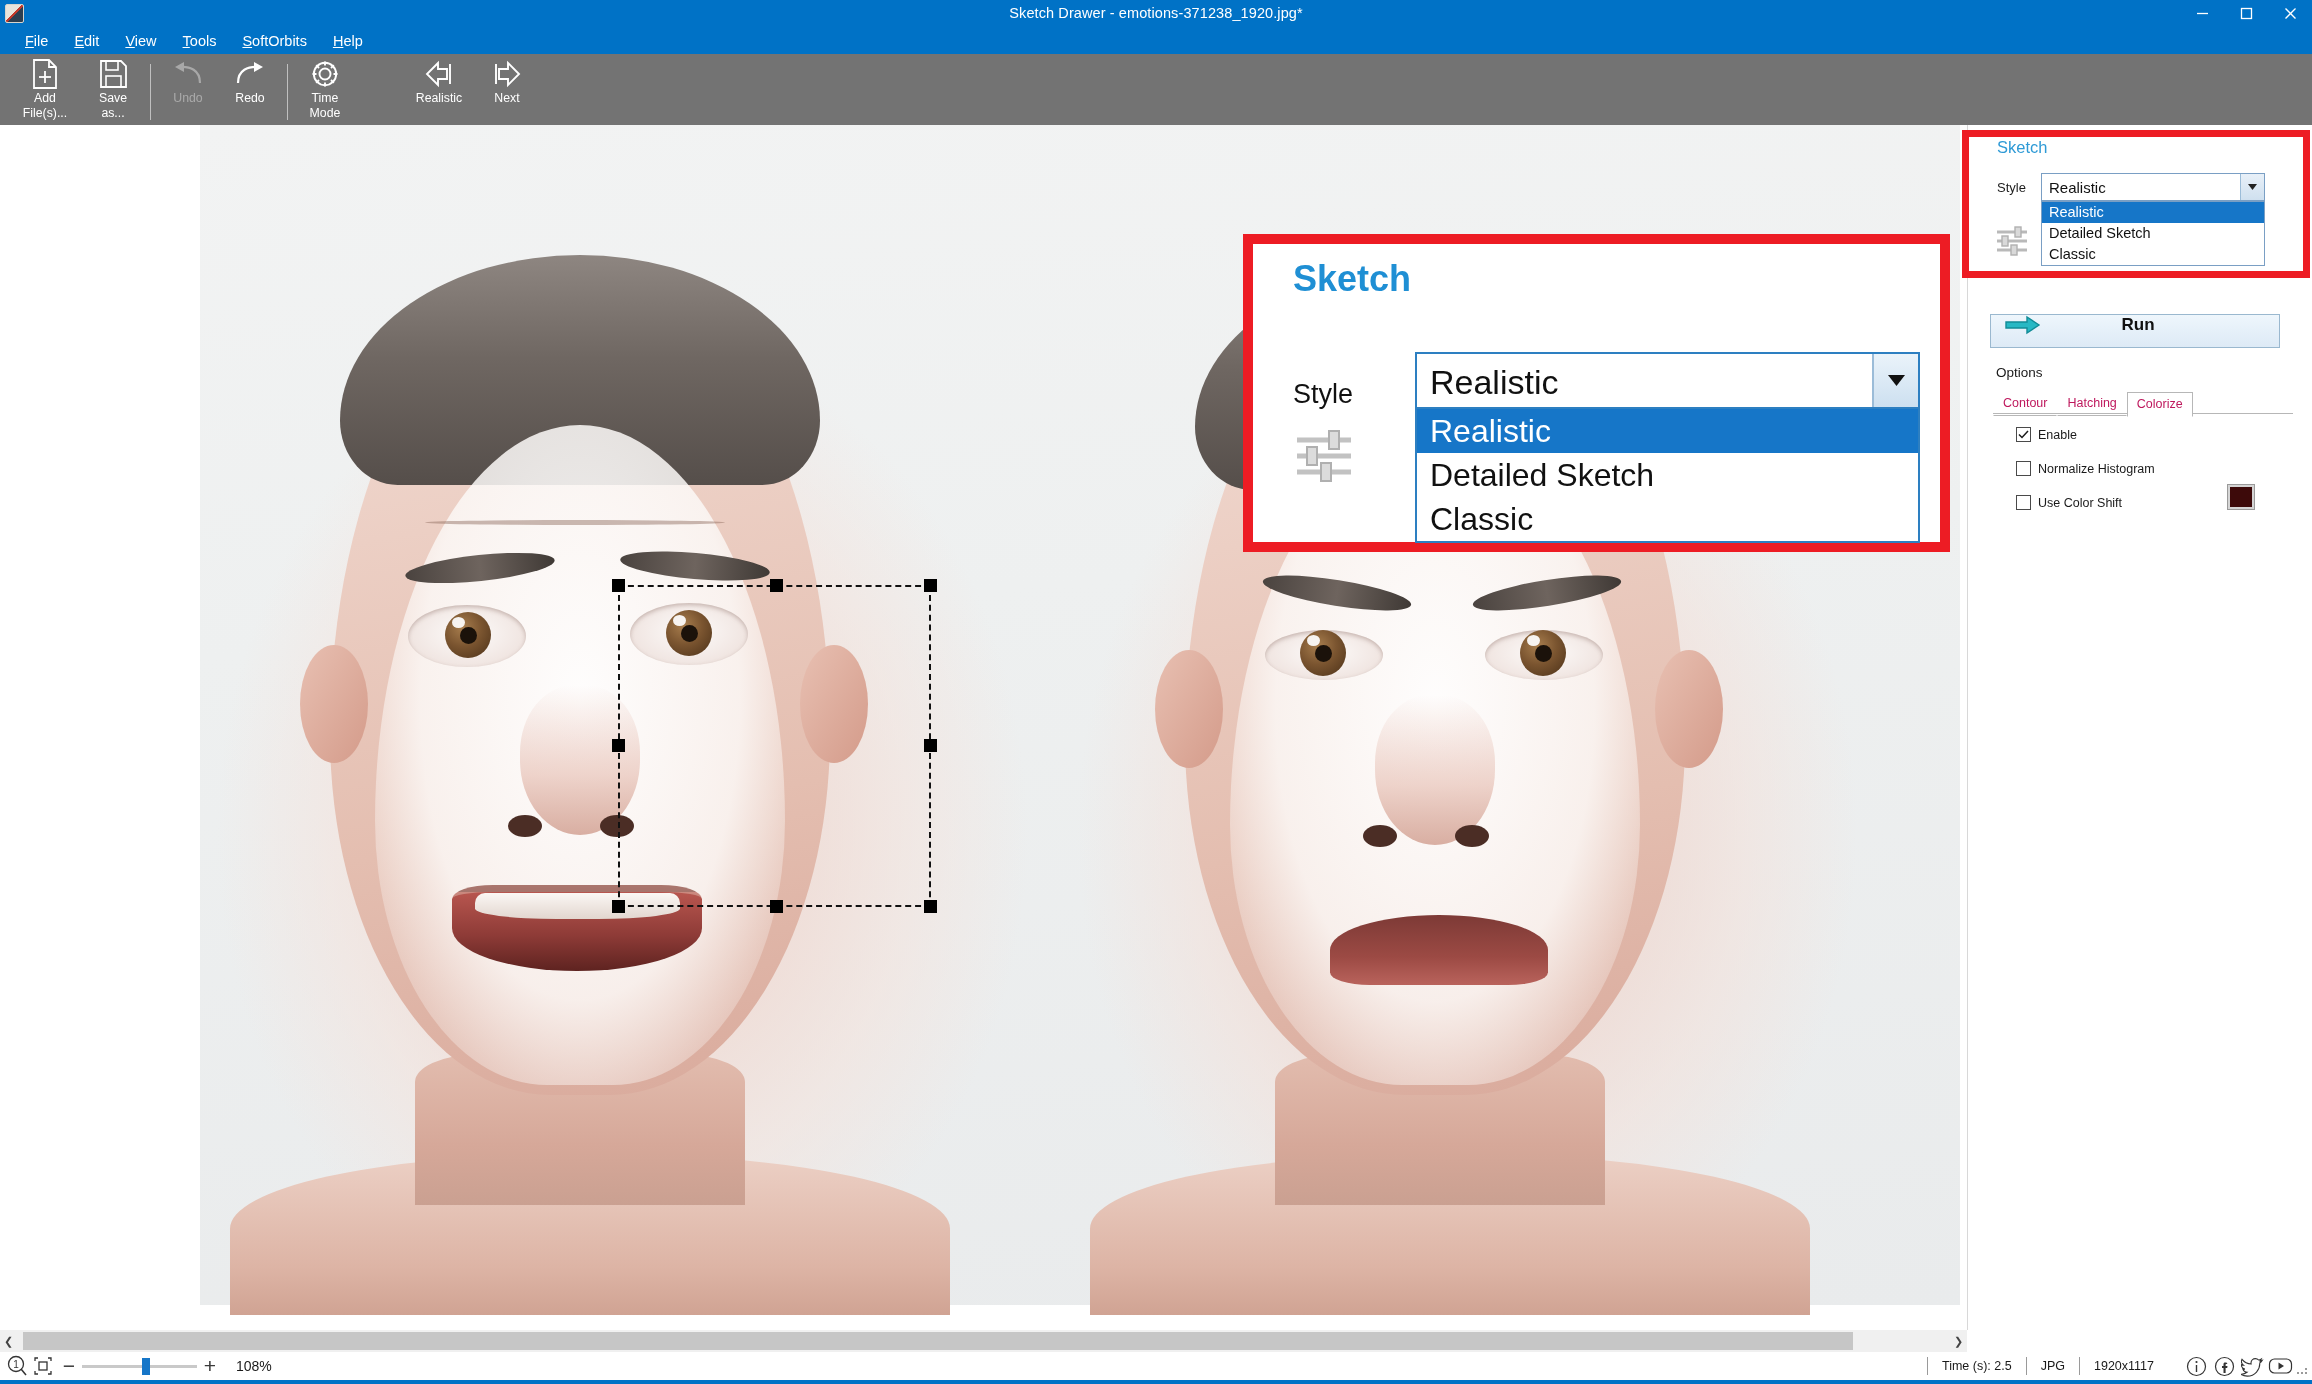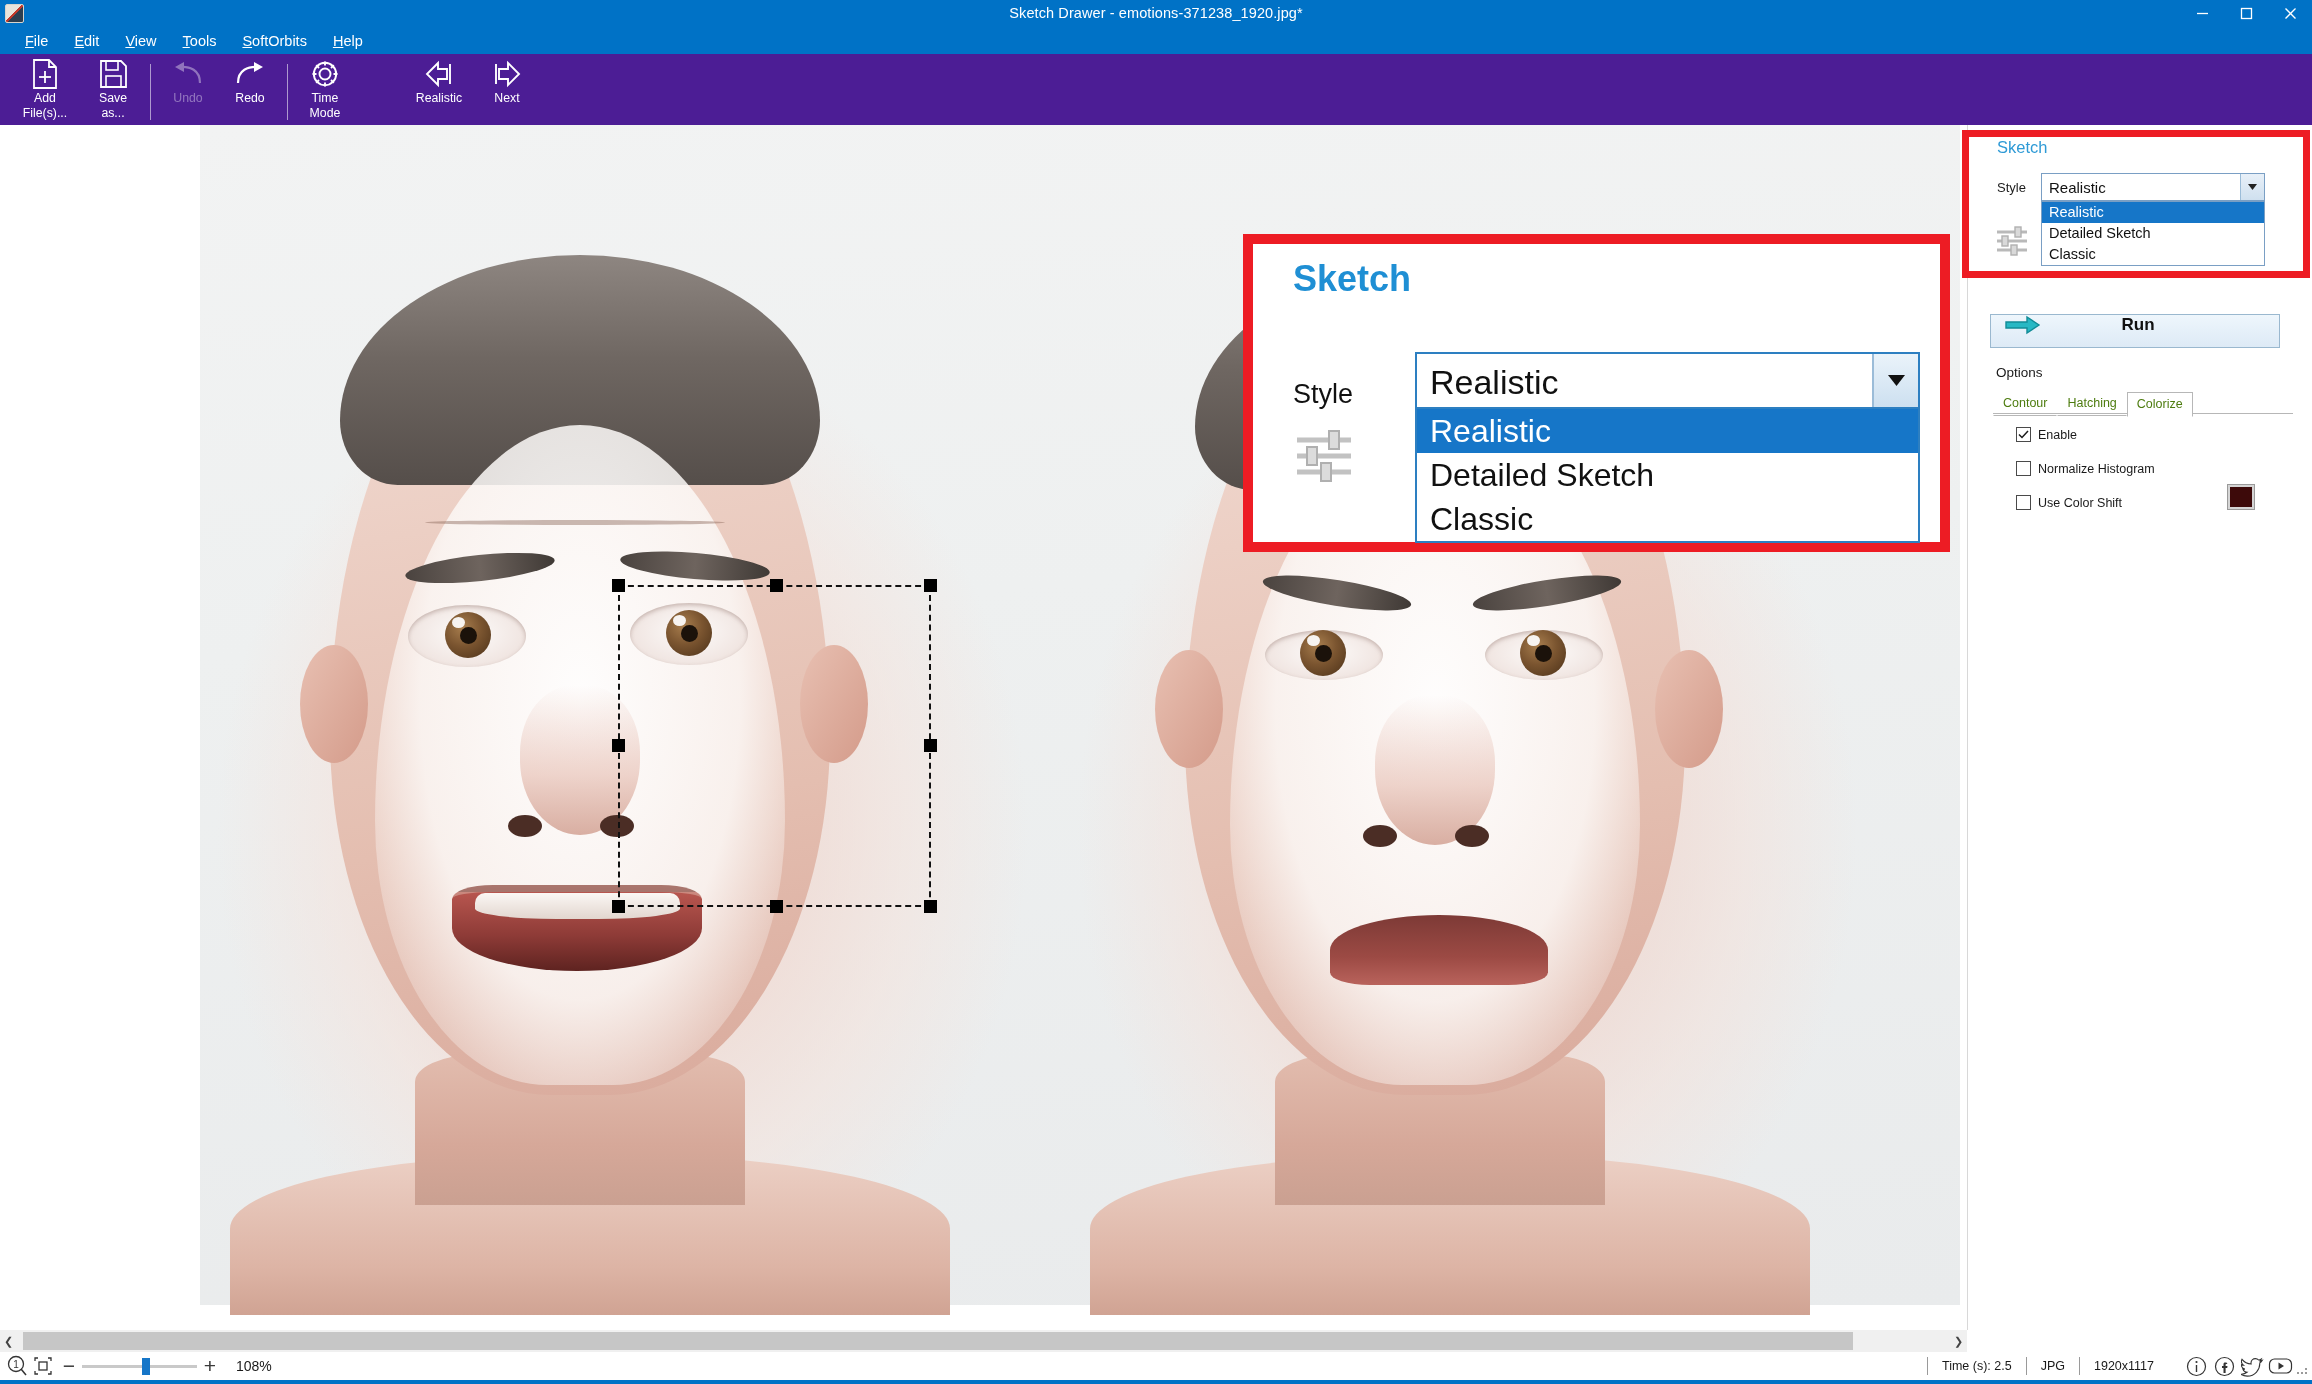--- a/index.html
+++ b/index.html
@@ -38,21 +38,21 @@
     background: #0072c6; display: flex; align-items: center; padding-left: 12px;
   }
   .menu-item {
     color: #ffffff; font-size: 14.5px; padding: 3px 13px; white-space: nowrap;
   }
   .menu-item u { text-decoration: underline; }
 
   
   .toolbar {
     position: absolute; left: 0; top: 54px; width: 2312px; height: 71px;
-    background: #4c1d95; display: flex; align-items: center; padding-left: 8px;
+    background: #737373; display: flex; align-items: center; padding-left: 8px;
   }
   .tb-btn {
     width: 62px; height: 71px; display: flex; flex-direction: column;
     align-items: center; justify-content: flex-start; padding-top: 3px;
     color: #ffffff; font-size: 12.3px; line-height: 13.5px; text-align: center;
   }
   .tb-btn.wide { width: 74px; }
   .tb-btn.disabled { opacity: .38; }
   .tb-ico { height: 34px; display: flex; align-items: center; justify-content: center; }
   .tb-label { margin-top: 1px; }
@@ -189,21 +189,21 @@
     border: 1px solid #9ab8cf; display: flex; align-items: flex-start;
   }
   .run-arrow { margin-left: 14px; }
   .run-label {
     flex: 1; text-align: center; font-size: 17px; font-weight: bold; color: #111;
     margin-right: 44px;
   }
   .options-label { position: absolute; left: 28px; top: 240px; font-size: 13.5px; color: #1a1a1a; }
   .tabs { position: absolute; left: 25px; top: 266px; display: flex; align-items: flex-end; }
   .tab {
-    font-size: 12.5px; color: #4d7c0f; padding: 4px 9px 5px 9px;
+    font-size: 12.5px; color: #be185d; padding: 4px 9px 5px 9px;
     border: 1px solid transparent; border-bottom: 1px solid #b7b7b7;
   }
   .tab.active {
     background: #fff; border: 1px solid #b7b7b7; border-bottom: 1px solid #fff;
     margin-bottom: -1px;
   }
   .tabs-line {
     position: absolute; left: 25px; top: 288px; width: 300px; height: 1px; background: #b7b7b7;
   }
   .opt-row { position: absolute; display: flex; align-items: center; }

